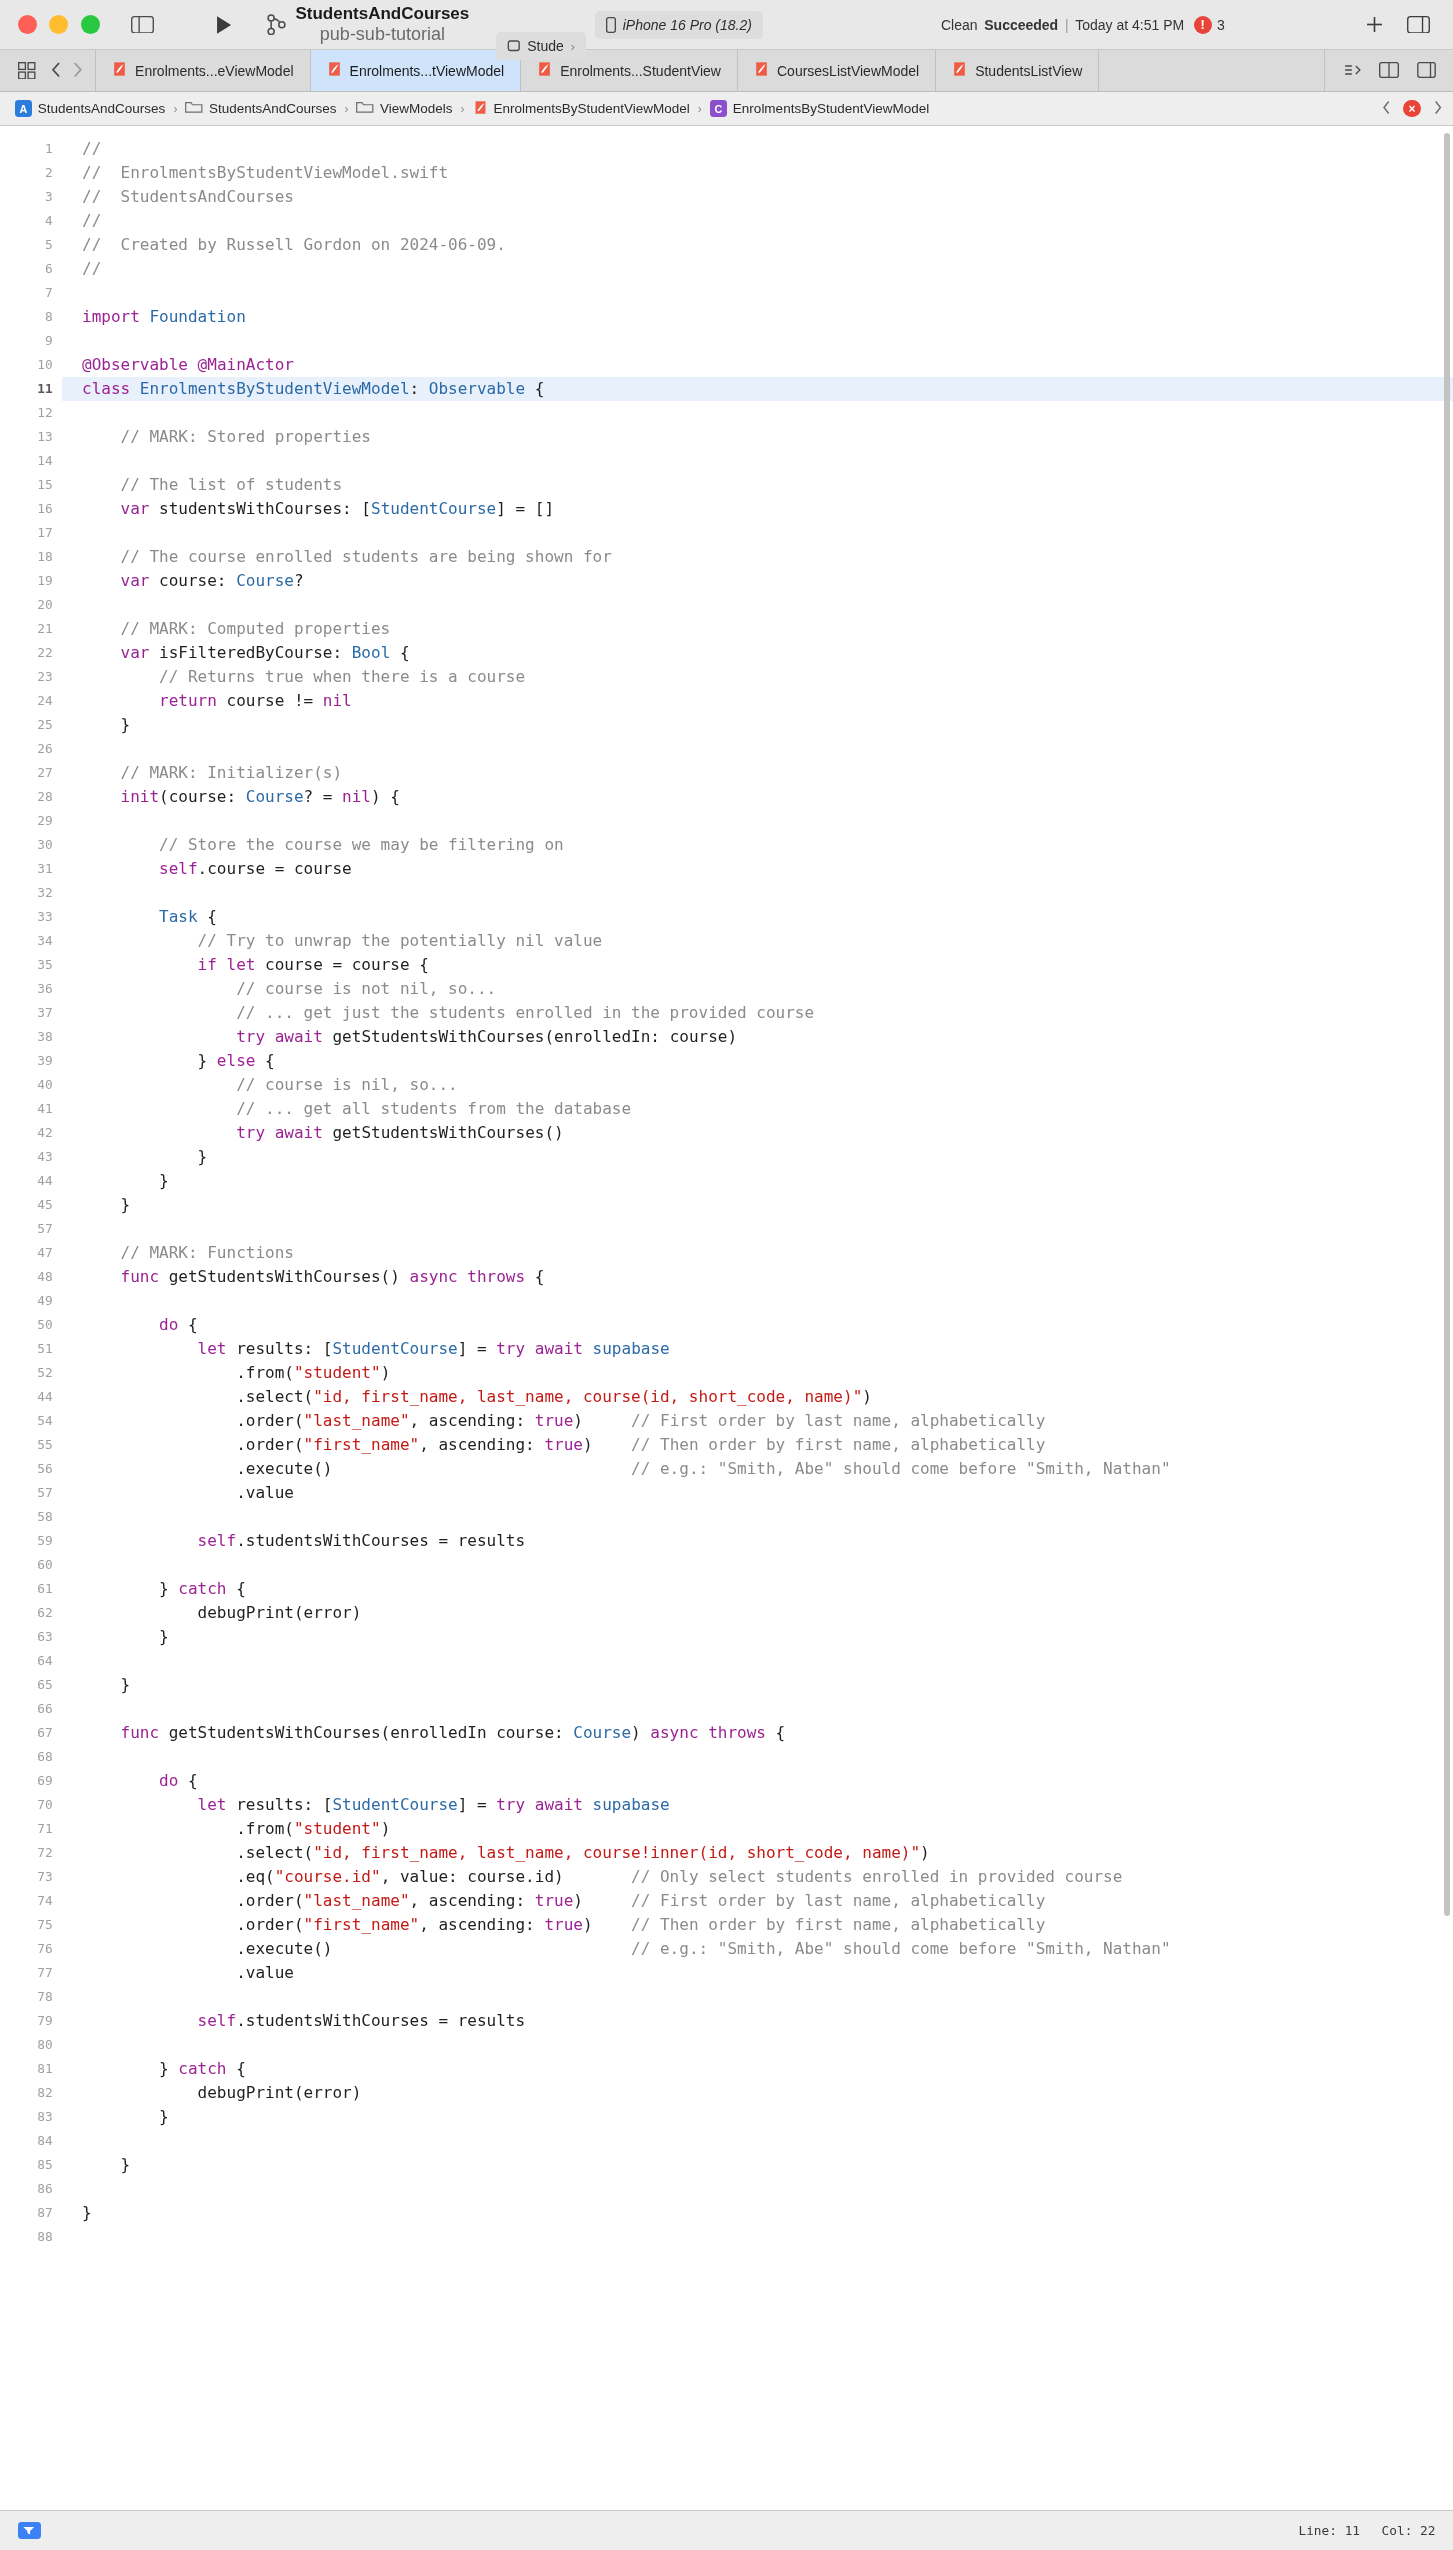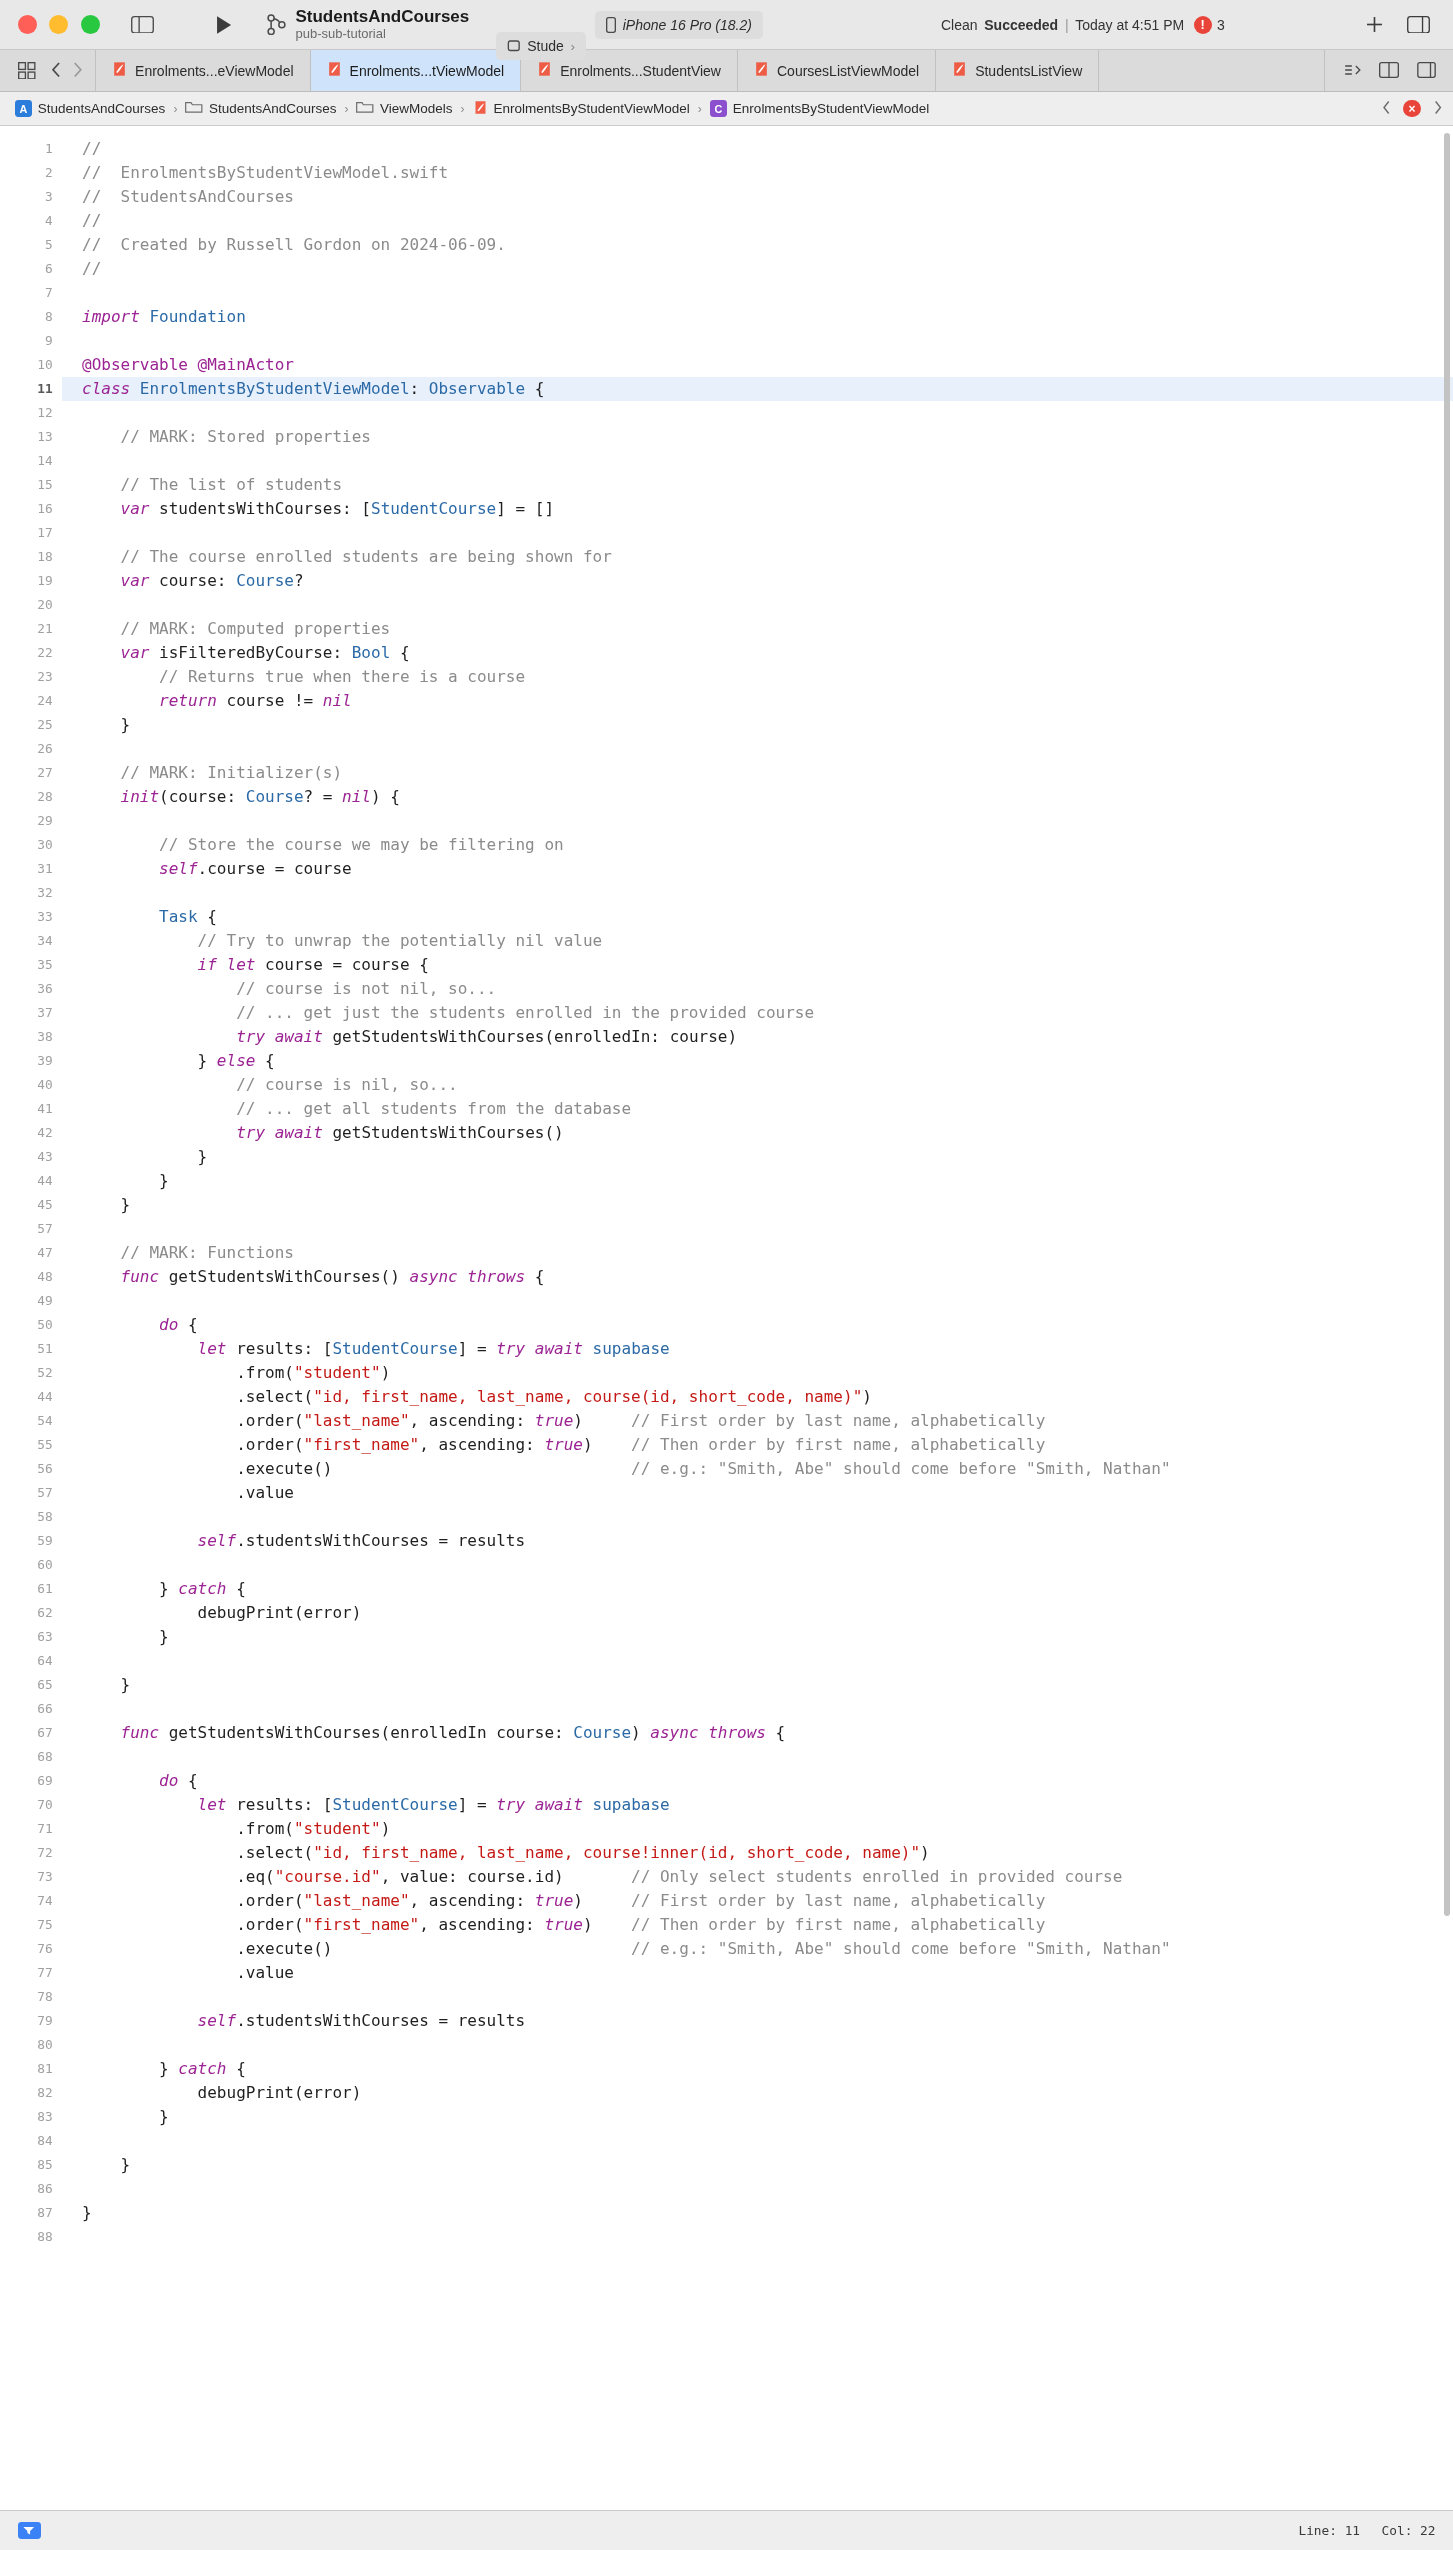--- a/index.html
+++ b/index.html
@@ -52,21 +52,21 @@
     color: #3c3c3c;
   }
 
   .scheme-block {
     margin-left: 28px;
     display: flex; align-items: center; gap: 9.4px;
   }
   .scheme-icon { color: #4a4a4a; display: flex; align-items: center; }
   .scheme-text { display: flex; flex-direction: column; line-height: 1.15; }
   .scheme-title { font-size: 17px; font-weight: bold; color: #1b1b1b; }
-  .scheme-sub { font-size: 13px; color: #6b6b6b; }
+  .scheme-sub { font-size: 18px; color: #6b6b6b; text-align: center; }
 
   .breadcrumb-chip {
     margin-left: 27px;
     display: flex; align-items: center; gap: 6.7px;
     background: #dedddd;
     border-radius: 4.7px;
     padding: 4.7px 10.8px;
     font-size: 14px; color: #2e2e2e;
     height: 28px;
     margin-top: 43px;
@@ -220,21 +220,21 @@
     overflow: hidden;
     position: relative;
   }
   .code .ln { display: block; height: 24px; }
   .code .ln.cur {
     background: #e8f0fb;
     margin-left: -20px;
     padding-left: 20px;
     margin-right: -20px;
   }
-  .kw { color: #9b2393; font-style: italic; }
+  .kw { color: #9b2393; }
   .ty { color: #2b6aa6; }
   .cm { color: #8b8b8b; }
   .st { color: #c41a16; }
   .at { color: #9b2393; }
 
   
   .editor-scroll {
     position: absolute;
     right: 2.7px; top: 6.7px;
     width: 6.7px; height: 1783px;

